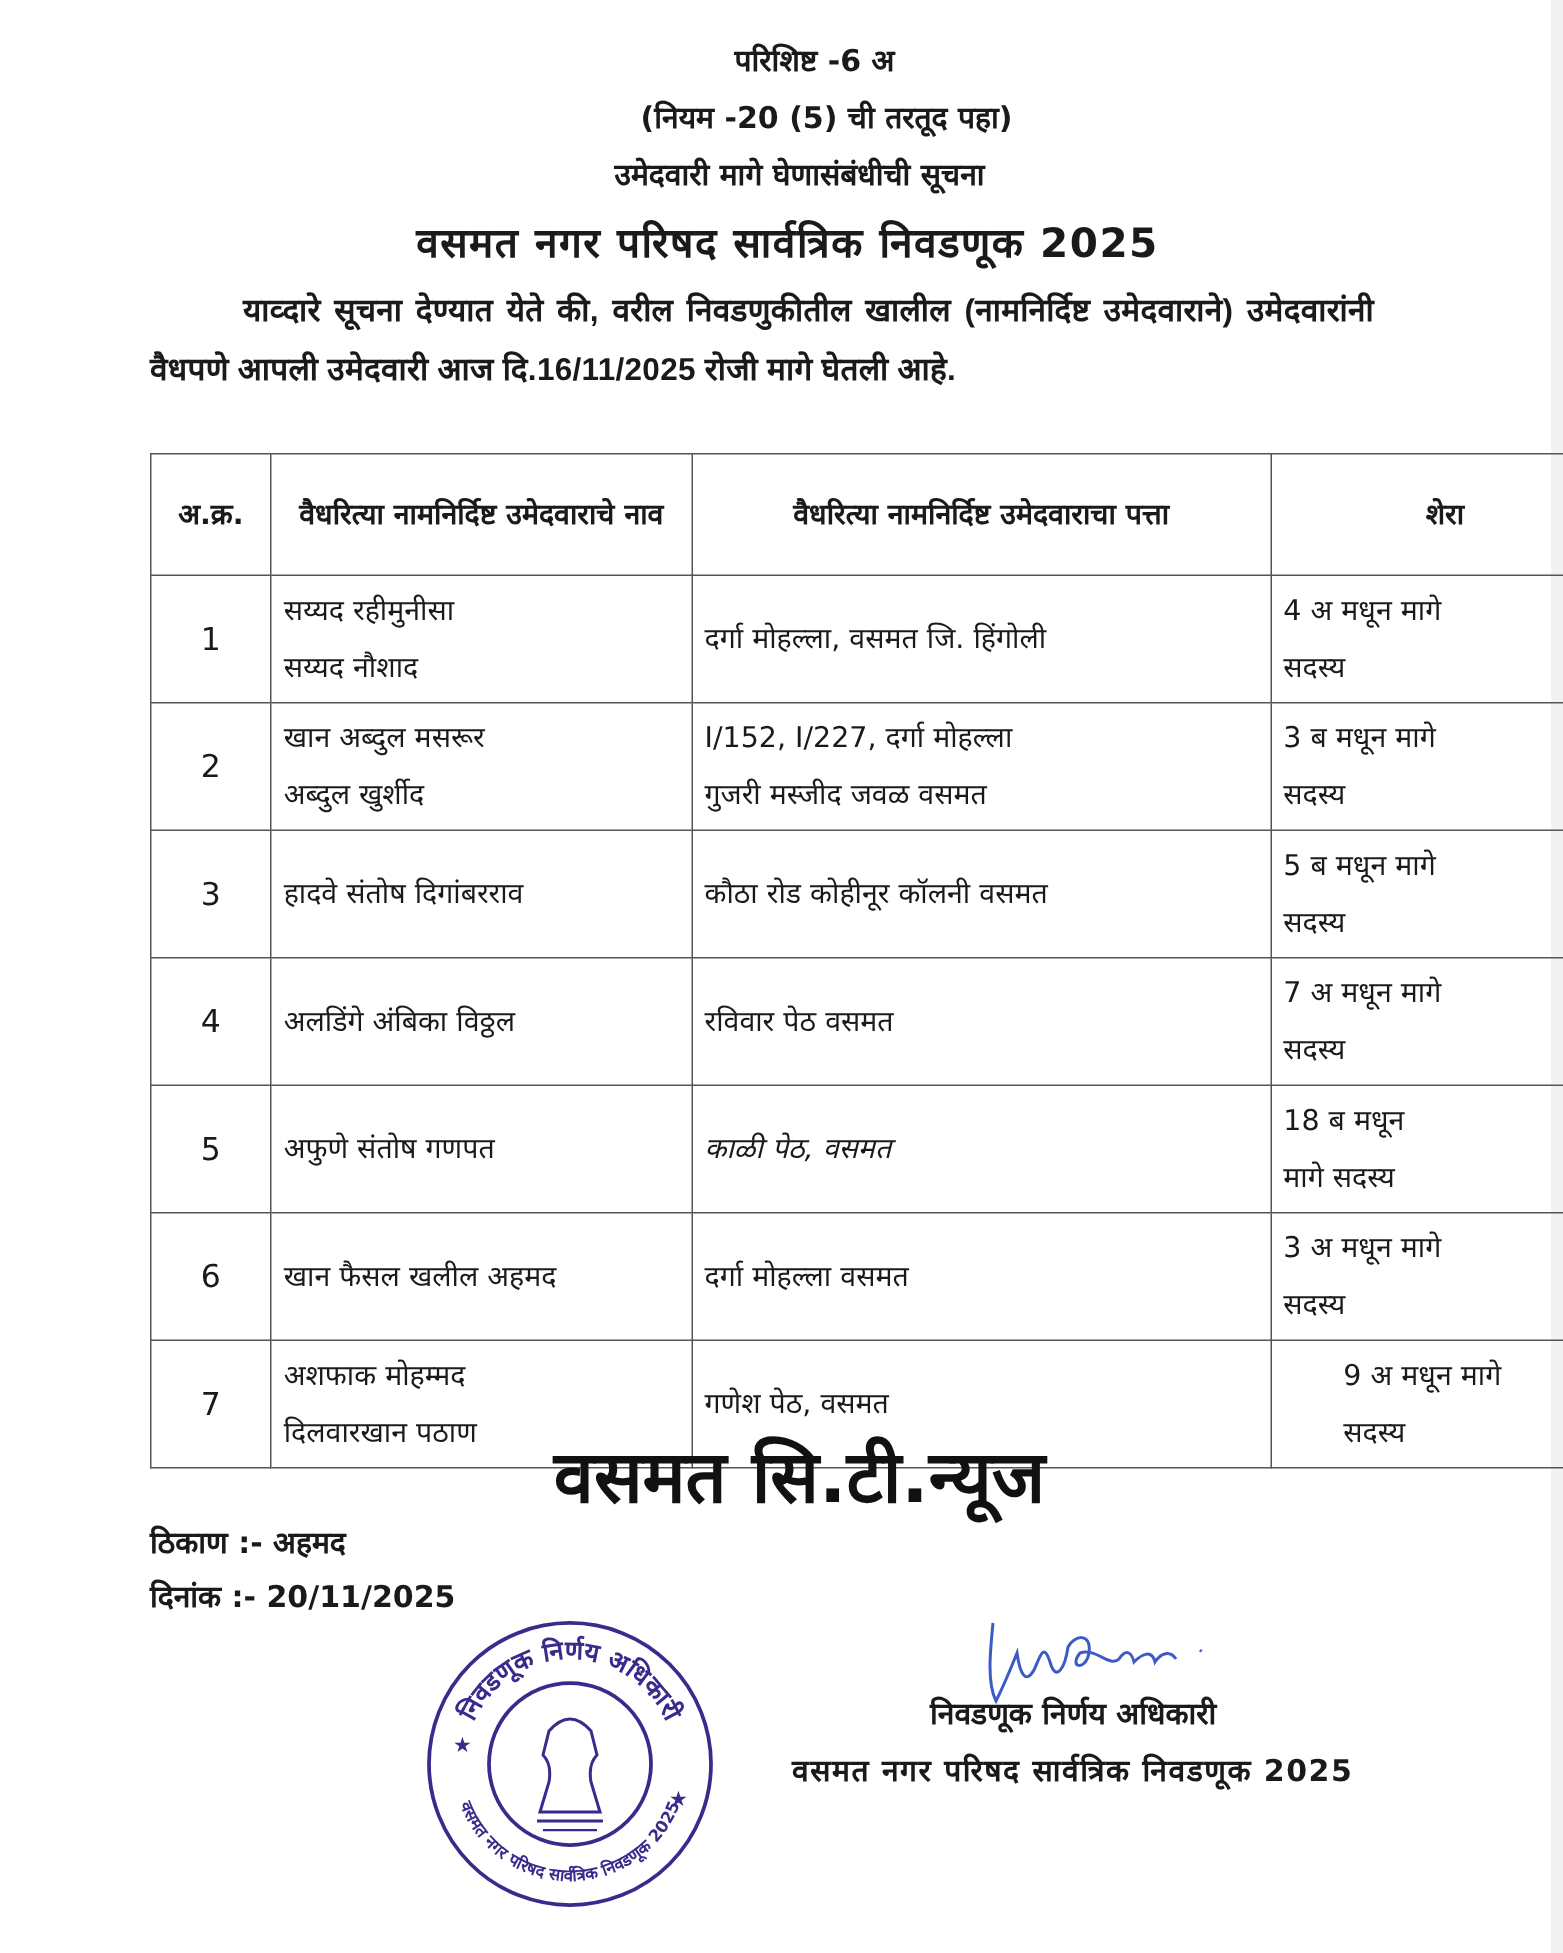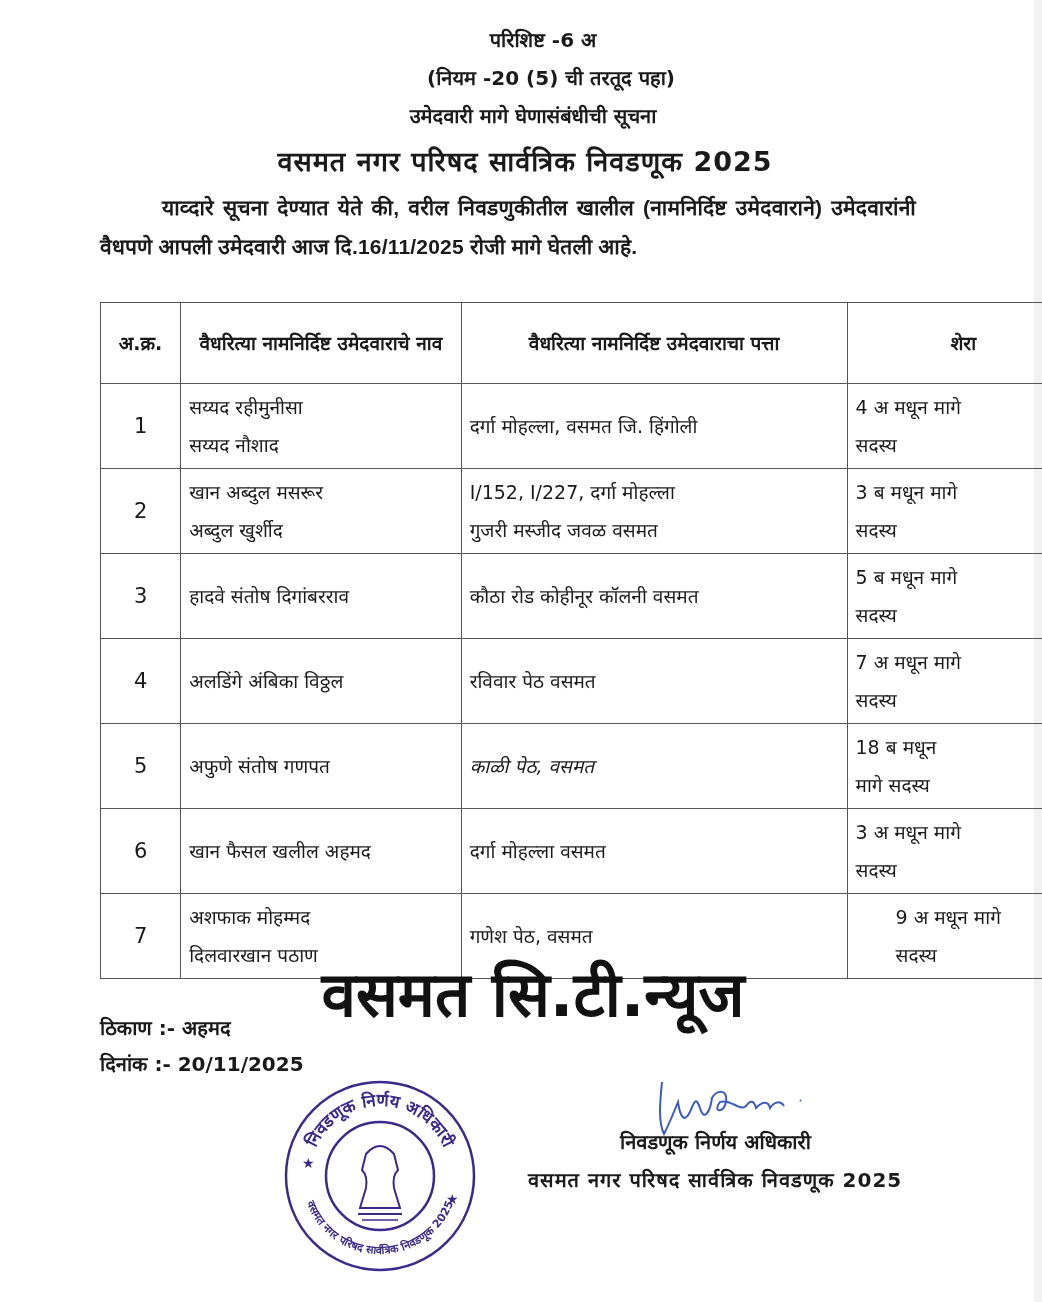--- a/index.html
+++ b/index.html
@@ -28,21 +28,21 @@
   table.candidates th { font-weight: bold; text-align: center; line-height: 36px; height: 72px; }
   table.candidates td { height: 70px; }
   .col-sr { width: 53px; text-align: center; }
   .col-name { width: 228px; }
   .col-addr { width: 320px; }
   .col-remark { width: 146px; }
   td.col-sr { font-size: 21px; }
   td .line { display: block; line-height: 38px; }
   .watermark {
     position: absolute; left: 0; width: 1042px; top: 950px; text-align: center;
-    font-size: 62px; font-weight: bold; color: #111; letter-spacing: 0px; padding-left: 24px; box-sizing: border-box;
+    font-size: 48px; font-weight: bold; color: #111; letter-spacing: 0px; padding-left: 24px; box-sizing: border-box;
   }
   .meta { position: absolute; left: 100px; font-size: 20px; font-weight: bold; }
   .place { top: 1014px; }
   .date { top: 1050px; }
   .stamp { position: absolute; left: 280px; top: 1076px; width: 200px; height: 200px; }
   .signature { position: absolute; left: 650px; top: 1072px; width: 190px; height: 70px; }
   .officer-title { position: absolute; left: 620px; top: 1128px; font-size: 20px; font-weight: bold; white-space: nowrap; }
   .officer-org { position: absolute; left: 528px; top: 1166px; font-size: 20px; font-weight: bold; letter-spacing: 1px; white-space: nowrap; }
 </style>
 </head>

